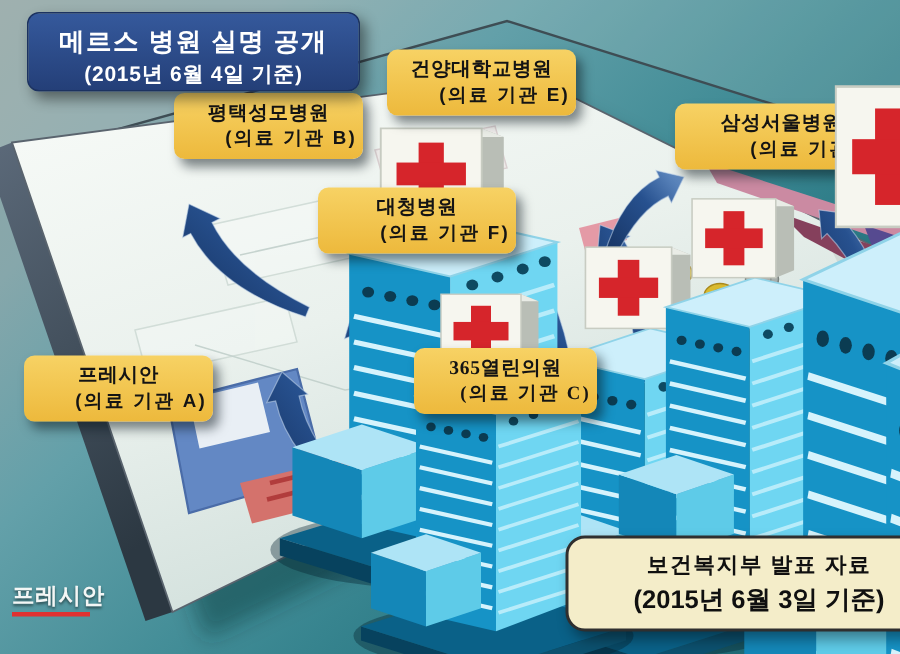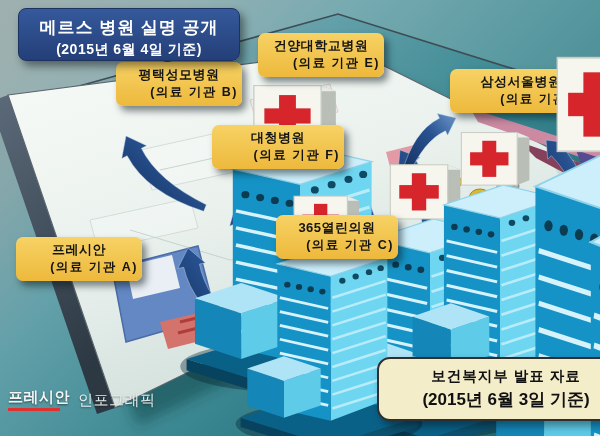--- a/index.html
+++ b/index.html
@@ -15,21 +15,21 @@
 
   .lb{position:absolute;z-index:40;text-align:center;border-radius:7px;
     background:linear-gradient(180deg,#f7d264,#edb93c);
     box-shadow:4px 5px 7px rgba(8,20,26,.5);padding:5px 4px 6px;line-height:1.28;}
   .lb .name{display:block;font-size:13px;font-weight:bold;color:#141414;letter-spacing:.5px;}
   .lb .org{display:block;font-size:12.5px;font-weight:bold;color:#141414;letter-spacing:1.5px;text-align:right;}
   .lb-b{left:116px;top:62px;width:118px;}
   .lb-e{left:258px;top:33px;width:118px;}
   .lb-d{left:450px;top:69px;width:134px;}
   .lb-f{left:192px;top:125px;width:124px;margin-left:20px;}
-  .lb-c{left:276px;top:215px;width:114px;}
+  .lb-c{left:276px;top:232px;width:114px;font-family:Liberation Serif, serif;}
   .lb-a{left:16px;top:237px;width:118px;}
 
   #title-box{position:absolute;left:18px;top:8px;width:216px;z-index:60;text-align:center;
     background:linear-gradient(180deg,#35599c,#243f78);border:1px solid #1c3260;border-radius:8px;
     box-shadow:4px 5px 9px rgba(0,0,0,.45);color:#ffffff;padding:7px 2px 1px;}
   #title-box .t1{display:block;font-size:17px;font-weight:bold;letter-spacing:1px;}
   #title-box .t2{display:block;font-size:14px;font-weight:bold;margin-top:2px;letter-spacing:.5px;}
 
   #source-box{position:absolute;left:377px;top:357px;width:214px;z-index:60;text-align:center;
     background:#f4edc9;border:2px solid #2f2f2f;border-radius:13px;
@@ -260,16 +260,15 @@
   <div id="source-box">
     <span class="s1">보건복지부 발표 자료</span>
     <span class="s2">(2015년 6월 3일 기준)</span>
   </div>
 
   <div id="brand">
     <span class="logo">
       <span class="nm">프레시안</span>
       <span class="bar"></span>
     </span>
-    <span class="sfx">인포그래픽</span>
   </div>
 
 </div>
 
 </body></html>

